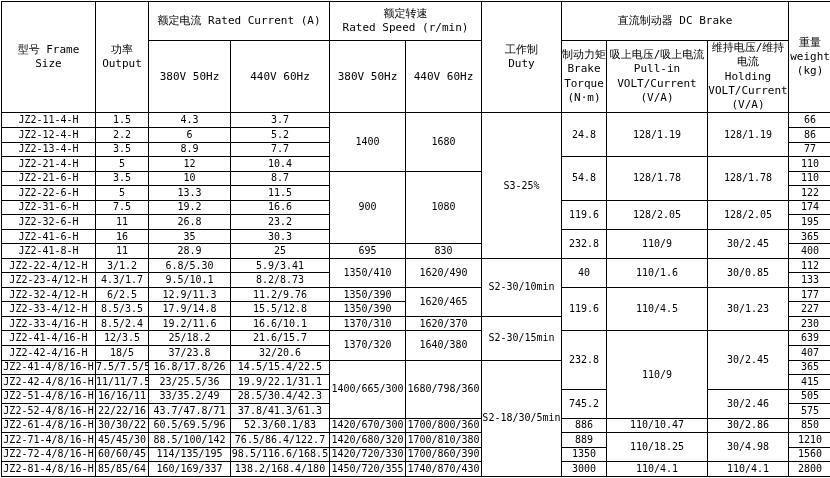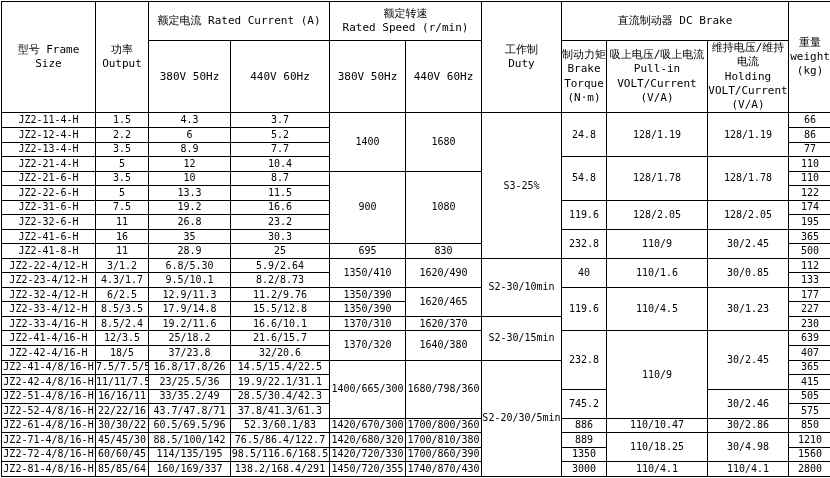--- a/index.html
+++ b/index.html
@@ -177,27 +177,27 @@
           <td rowspan="2">30/2.45</td>
           <td>365</td>
         </tr>
         <tr>
           <td>JZ2-41-8-H</td>
           <td>11</td>
           <td>28.9</td>
           <td>25</td>
           <td>695</td>
           <td>830</td>
-          <td>500</td>
+          <td>400</td>
         </tr>
         <tr>
           <td>JZ2-22-4/12-H</td>
           <td>3/1.2</td>
           <td>6.8/5.30</td>
-          <td>5.9/2.64</td>
+          <td>5.9/3.41</td>
           <td rowspan="2">1350/410</td>
           <td rowspan="2">1620/490</td>
           <td rowspan="4">S2-30/10min</td>
           <td rowspan="2">40</td>
           <td rowspan="2">110/1.6</td>
           <td rowspan="2">30/0.85</td>
           <td>112</td>
         </tr>
         <tr>
           <td>JZ2-23-4/12-H</td>
@@ -255,21 +255,21 @@
           <td>32/20.6</td>
           <td>407</td>
         </tr>
         <tr>
           <td>JZ2-41-4/8/16-H</td>
           <td>7.5/7.5/5</td>
           <td>16.8/17.8/26</td>
           <td>14.5/15.4/22.5</td>
           <td rowspan="4">1400/665/300</td>
           <td rowspan="4">1680/798/360</td>
-          <td rowspan="8">S2-20/30/5min</td>
+          <td rowspan="8">S2-18/30/5min</td>
           <td>365</td>
         </tr>
         <tr>
           <td>JZ2-42-4/8/16-H</td>
           <td>11/11/7.5</td>
           <td>23/25.5/36</td>
           <td>19.9/22.1/31.1</td>
           <td>415</td>
         </tr>
         <tr>
@@ -319,21 +319,21 @@
           <td>98.5/116.6/168.5</td>
           <td>1420/720/330</td>
           <td>1700/860/390</td>
           <td>1350</td>
           <td>1560</td>
         </tr>
         <tr>
           <td>JZ2-81-4/8/16-H</td>
           <td>85/85/64</td>
           <td>160/169/337</td>
-          <td>138.2/168.4/291</td>
+          <td>138.2/168.4/180</td>
           <td>1450/720/355</td>
           <td>1740/870/430</td>
           <td>3000</td>
           <td>110/4.1</td>
           <td>110/4.1</td>
           <td>2800</td>
         </tr>
       </tbody>
   </table>
 </div>

